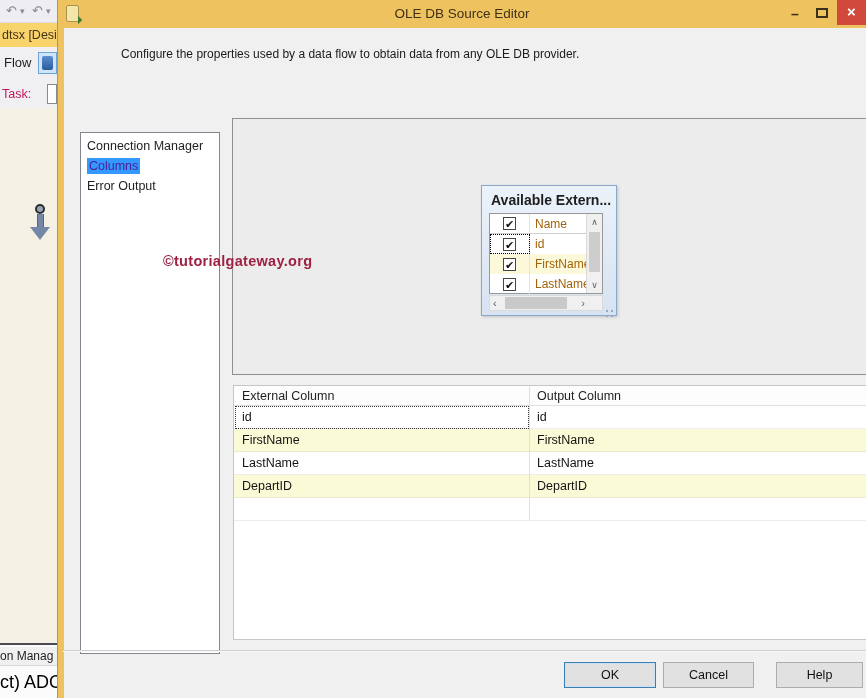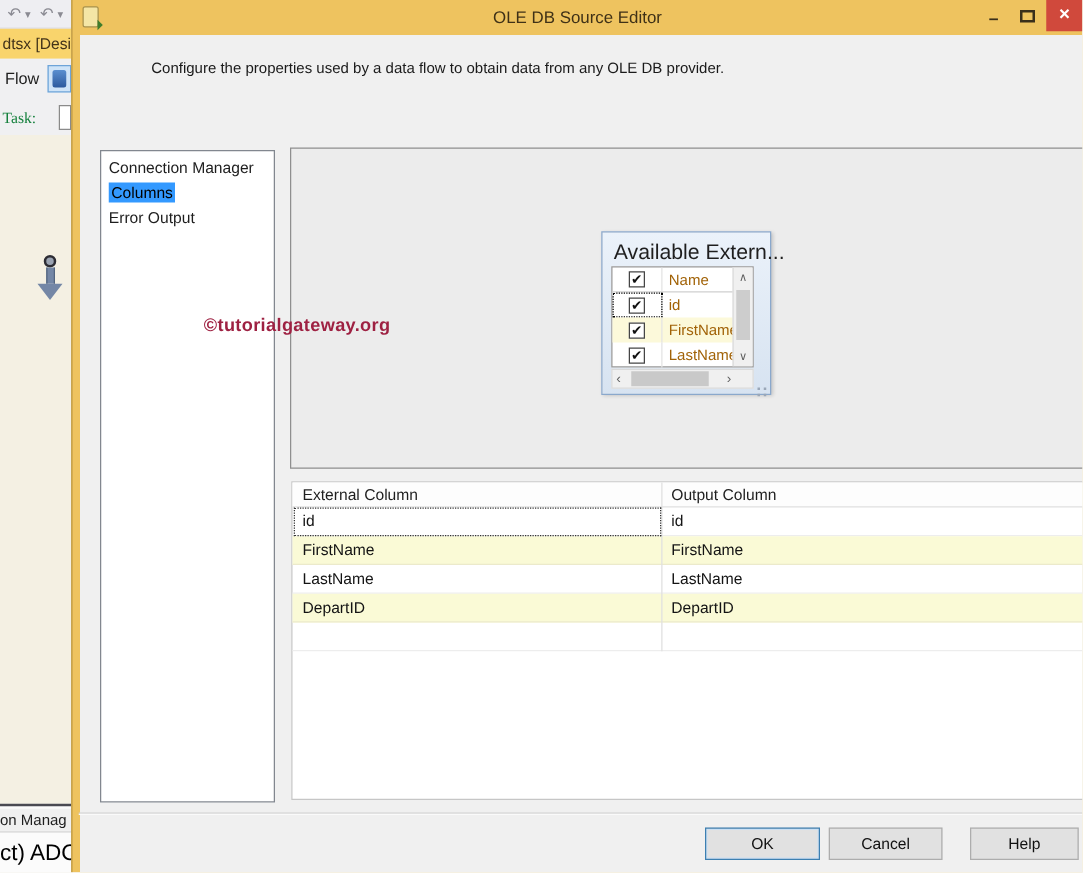--- a/index.html
+++ b/index.html
@@ -9,21 +9,21 @@
 
   
   .bg-toolbar { left:0; top:0; width:57px; height:23px; background:#eeeef2; border-bottom:1px solid #dcdce4; color:#8a8a92; font-size:13px; }
   .bg-toolbar .tbi { position:absolute; top:3px; }
   .bg-tab { left:0; top:23px; width:57px; height:24px; background:#f9d46c; color:#43331a; font-size:12.5px; line-height:24px; white-space:nowrap; overflow:hidden; padding-left:2px; }
   .bg-flowrow { left:0; top:47px; width:57px; height:33px; background:#f0f0f2; }
   .bg-flowrow .flow-label { position:absolute; left:4px; top:8px; font-size:13px; color:#1e1e1e; }
   .flow-icon { position:absolute; left:38px; top:5px; width:19px; height:22px; background:#cfe4f8; border:1px solid #6ea4d8; }
   .flow-icon .glyph { position:absolute; left:3px; top:3px; width:11px; height:14px; background:linear-gradient(#5a8fd0,#2d5a9e); border-radius:2px; }
   .bg-taskrow { left:0; top:80px; width:57px; height:28px; background:#f0f0f2; }
-  .bg-taskrow .task-label { position:absolute; left:2px; top:7px; font-size:12.5px; color:#15803d;font-family:Liberation Serif, serif; }
+  .bg-taskrow .task-label { position:absolute; left:2px; top:7px; font-size:12.5px; color:#be185d; }
   .task-combo { position:absolute; left:47px; top:4px; width:10px; height:20px; background:#fff; border:1px solid #8a8a8a; }
   .ole-box { left:0; top:154px; width:53px; height:49px; background:#fbf8ef; border-top:2px solid #15151a; border-bottom:2px solid #15151a; text-align:center; color:#101014; font-size:12.5px; padding-top:5px; line-height:18px; }
   .conn-dot { left:35px; top:204px; width:10px; height:10px; border:2px solid #2c2c34; background:#9aa3b2; border-radius:50%; }
   .conn-arrow-stem { left:37px; top:214px; width:7px; height:13px; background:#7487a6; border-left:1px solid #53657f; border-right:1px solid #53657f; }
   .conn-arrow-head { left:30px; top:227px; width:0; height:0; border-left:10px solid transparent; border-right:10px solid transparent; border-top:13px solid #7487a6; }
   .conn-pane { left:0; top:643px; width:57px; height:55px; background:#fbfbfb; border-top:2px solid #4a4a52; }
   .conn-pane-header { position:absolute; left:0; top:2px; width:57px; height:19px; background:#f0f0f0; border-bottom:1px solid #d8d8d8; font-size:12px; color:#1e1e1e; line-height:19px; white-space:nowrap; }
   .conn-pane-item { position:absolute; left:0; top:27px; font-size:18px; color:#000; white-space:nowrap; }
 
   
@@ -32,29 +32,29 @@
   .dlg-titlebar { position:absolute; left:0; top:0; width:100%; height:28px; }
   .dlg-title { position:absolute; left:0; right:0; top:0; text-align:center; line-height:28px; font-size:13.5px; color:#3f3117;border-radius:10px; }
   .dlg-icon { position:absolute; left:8px; top:5px; width:13px; height:17px; background:#f4e6a6; border:1px solid #a8924e; border-radius:2px; }
   .dlg-icon .arrow { position:absolute; right:-3px; bottom:-2px; width:0; height:0; border-left:6px solid transparent; border-top:6px solid #3f7d2c; transform:rotate(45deg); }
   .win-min { position:absolute; right:64px; top:6px; width:14px; height:16px; text-align:center; font-size:14px; font-weight:bold; color:#3a2f1a; line-height:16px; }
   .win-max { position:absolute; right:38px; top:8px; width:12px; height:10px; border:2px solid #3a2f1a; background:transparent; }
   .win-close { position:absolute; right:0; top:0; width:29px; height:25px; background:#d0493c; color:#fff; text-align:center; line-height:24px; font-size:15px; font-weight:bold; }
 
   .desc { left:121px; top:47px; font-size:12px; color:#1a1a1a; }
 
-  .navbox { left:80px; top:120px; width:140px; height:522px; background:#fff; border:1px solid #82878f; padding-top:3px; }
+  .navbox { left:80px; top:132px; width:140px; height:522px; background:#fff; border:1px solid #82878f; padding-top:3px; }
   .nav-item { height:20px; line-height:20px; padding-left:6px; font-size:12.5px; color:#1e1e1e; white-space:nowrap; }
-  .nav-item .sel { background:#3399ff; color:#000000; padding:1px 2px; }
+  .nav-item .sel { background:#3399ff; color:#4c1d95; padding:1px 2px; }
 
   .mainpanel { left:232px; top:118px; width:636px; height:257px; background:#ececec; border:1px solid #8f8f8f; }
 
   
   .popup { left:481px; top:185px; width:136px; height:131px; background:linear-gradient(#ebf2fa,#d7e3f1); border:1px solid #8aa8cc; box-shadow:1px 1px 3px rgba(0,0,0,.18); }
-  .popup-title { position:absolute; left:9px; top:6px; font-size:17px; color:#1e1e1e; white-space:nowrap; }
+  .popup-title { position:absolute; left:9px; top:6px; font-size:14px; color:#1e1e1e; white-space:nowrap;font-weight:bold; }
   .pgrid { position:absolute; left:7px; top:27px; width:114px; height:81px; background:#fff; border:1px solid #989898; }
   .prow { position:absolute; left:0; width:97px; height:20px; display:flex; }
   .prow .cbcell { width:40px; border-right:1px solid #e3e3e3; display:flex; align-items:center; justify-content:center; }
   .prow .namecell { flex:1; font-size:12px; line-height:20px; padding-left:5px; color:#a16207; white-space:nowrap; overflow:hidden; }
   .prow.hdr { border-bottom:1px solid #cfcfcf; }
   .prow.yellow { background:#fcf9da; }
   .cb { width:13px; height:13px; background:#fff; border:1px solid #454545; font-size:11px; line-height:12px; text-align:center; color:#101010; }
   .focus-dotted { outline:1px dotted #000; outline-offset:-1px; }
   .vscroll { position:absolute; right:0; top:0; bottom:0; width:16px; background:#f0f0f0; border-left:1px solid #dadada; font-size:9px; color:#5f5f5f; text-align:center; }
   .vscroll .up { position:absolute; top:3px; left:0; width:100%; }

